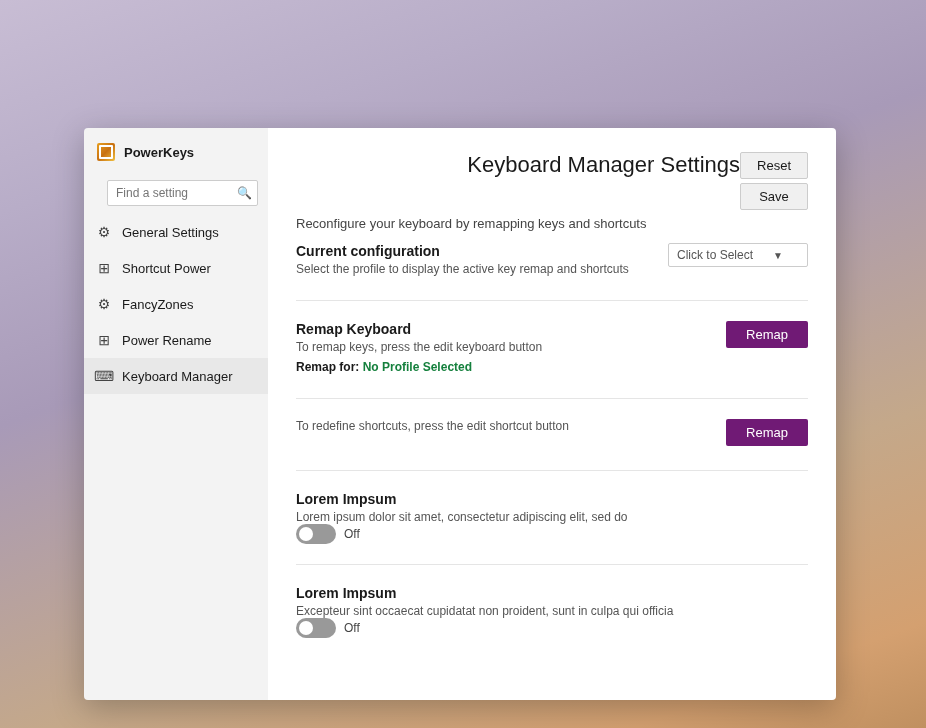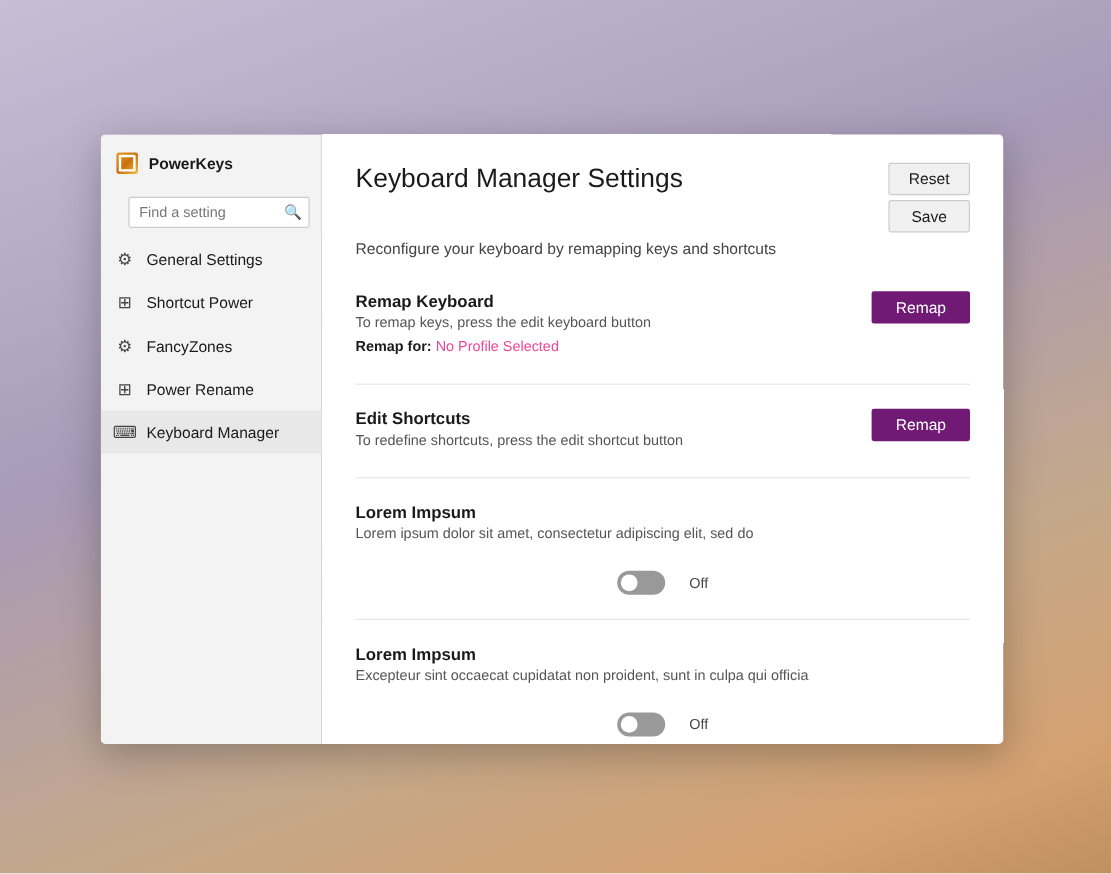--- a/index.html
+++ b/index.html
@@ -12,24 +12,24 @@
     }
 
     .bg {
       position: absolute;
       inset: 0;
       background: linear-gradient(160deg, #c8bdd4 0%, #b8adc8 20%, #a89ab8 40%, #c4a88a 70%, #d4a070 90%, #c09060 100%);
     }
 
     .window {
       position: absolute;
-      top: 112px;
+      top: 128px;
       left: 84px;
       width: 752px;
-      height: 508px;
+      height: 572px;
       display: flex;
       box-shadow: 0 8px 32px rgba(0,0,0,0.25);
       border-radius: 4px;
       overflow: hidden;
     }
 
     
     .sidebar {
       width: 184px;
       background: #f3f3f3;
@@ -139,21 +139,21 @@
     .main-content {
       flex: 1;
       background: white;
       overflow-y: auto;
       padding: 24px 28px;
     }
 
     .main-header {
       display: flex;
       align-items: flex-start;
-      justify-content: space-between;
+      justify-content: flex-end;
       margin-bottom: 6px;
     }
 
     .page-title {
       font-size: 22px;
       font-weight: 300;
       color: #1a1a1a;
     }
 
     .header-buttons {
@@ -168,21 +168,21 @@
       border: 1px solid #ccc;
       border-radius: 2px;
       font-size: 13px;
       color: #1a1a1a;
       cursor: pointer;
     }
 
     .page-subtitle {
       font-size: 13px;
       color: #444;
-      margin-bottom: 28px;
+      margin-bottom: 12px;
     }
 
     .section {
       margin-bottom: 20px;
       padding-bottom: 20px;
       border-bottom: 1px solid #e5e5e5;
     }
 
     .section:last-child {
       border-bottom: none;
@@ -214,21 +214,22 @@
     }
 
     .section-sub strong {
       font-weight: 600;
       color: #1a1a1a;
       margin-top: 28px;
     }
 
     .section-sub em {
       font-style: normal;
-      color: #ec4899;
+      color: #15803d;
+      font-weight: bold;
     }
 
     .btn-primary {
       padding: 6px 20px;
       background: #701a75;
       border: none;
       border-radius: 2px;
       font-size: 13px;
       color: white;
       cursor: pointer;
@@ -252,23 +253,22 @@
 
     .dropdown-arrow {
       color: #555;
       font-size: 10px;
     }
 
     
     .toggle-row {
       display: flex;
       align-items: center;
-      gap: 20px;
-      margin-top: 24px;
-      justify-content: center;
+      gap: 8px;
+      margin-top: 0;
     }
 
     .toggle {
       width: 40px;
       height: 20px;
       background: #999;
       border-radius: 10px;
       position: relative;
       cursor: pointer;
       flex-shrink: 0;
@@ -338,39 +338,50 @@
   <div class="main-content">
     <div class="main-header">
       <h1 class="page-title">Keyboard Manager Settings</h1>
       <div class="header-buttons">
         <button class="btn-secondary">Reset</button>
         <button class="btn-secondary">Save</button>
       </div>
     </div>
     <p class="page-subtitle">Reconfigure your keyboard by remapping keys and shortcuts</p>
 
+    <div class="section">
+      <div class="section-header">
+        <div>
+          <div class="section-title">Current configuration</div>
+          <div class="section-desc">Select the profile to display the active key remap and shortcuts</div>
+        </div>
+        <div class="dropdown-select">
+          <span>Click to Select</span>
+          <span class="dropdown-arrow">▼</span>
+        </div>
+      </div>
+    </div>
 
     <div class="section">
       <div class="section-header">
         <div>
           <div class="section-title">Remap Keyboard</div>
           <div class="section-desc">To remap keys, press the edit keyboard button</div>
           <div class="section-sub">
             <strong>Remap for:</strong>
             <em> <span>No Profile Selected</span></em>
           </div>
         </div>
         <button class="btn-primary">Remap</button>
       </div>
     </div>
 
     <div class="section">
       <div class="section-header">
         <div>
-          <div class="section-title">Edit Shortcuts</div>
           <div class="section-desc">To redefine shortcuts, press the edit shortcut button</div>
         </div>
         <button class="btn-primary">Remap</button>
       </div>
     </div>
 
     <div class="section">
       <div class="section-title">Lorem Impsum</div>
       <div class="section-desc">Lorem ipsum dolor sit amet, consectetur adipiscing elit, sed do</div>
       <div class="toggle-row">

